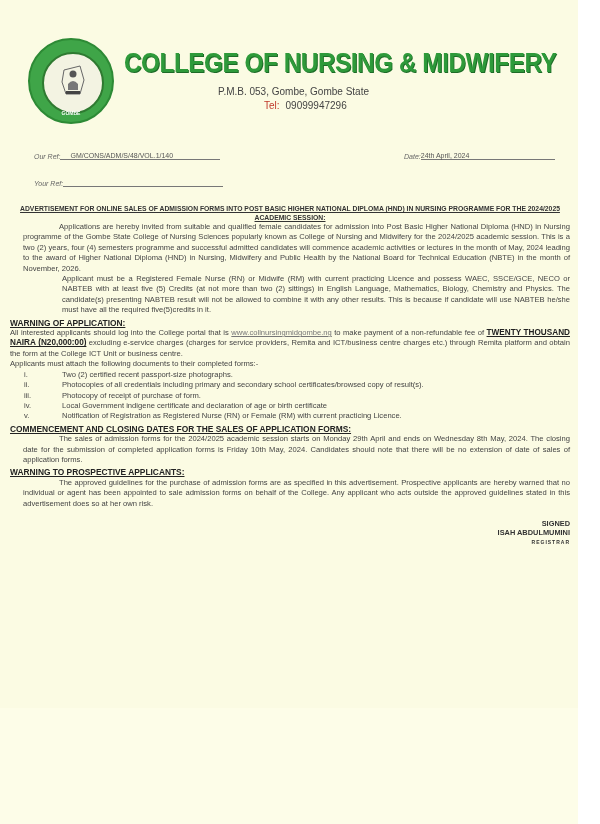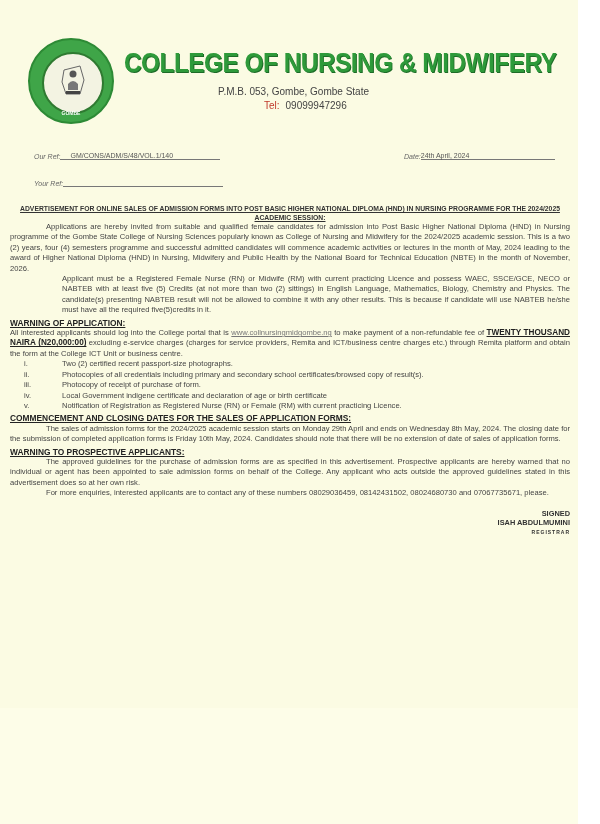--- a/index.html
+++ b/index.html
@@ -45,21 +45,21 @@
 
   .ref-row { position: absolute; font-size: 7px; color: #666; font-style: italic; }
   .ref-line { display: inline-block; border-bottom: 1px solid #777; vertical-align: bottom; font-style: normal; color: #555; }
 
   .doc { position: absolute; left: 10px; top: 204px; width: 560px; font-size: 7.6px; line-height: 10.4px; color: #444; }
   .title-adv {
     text-align: center; font-weight: bold; text-decoration: underline;
     font-size: 6.8px; line-height: 9px; color: #333;
   }
   .para { text-align: justify; margin: 0; }
-  .indent { text-indent: 36px; }
+  .indent { text-indent: 36px; margin-left: 13px; }
   .heading { font-weight: bold; text-decoration: underline; font-size: 8.4px; color: #222; margin-top: 2px; }
   .req { margin-left: 52px; text-align: justify; }
   .fee { font-weight: bold; text-decoration: underline; color: #222; font-size: 8.2px; }
   .link { text-decoration: underline; color: #777; }
   ol.docs { list-style: none; margin: 0; padding: 0; }
   ol.docs li { display: flex; }
   ol.docs .num { width: 52px; padding-left: 14px; box-sizing: border-box; flex: none; }
   ol.docs .txt { flex: 1; text-align: justify; }
   .sig { text-align: right; font-weight: bold; font-size: 7.4px; line-height: 9.5px; color: #333; margin-top: 10px; }
   .sig .role { font-size: 5px; letter-spacing: 1px; }
@@ -98,20 +98,21 @@
   </div>
 
   <div class="doc">
     <div class="title-adv">ADVERTISEMENT FOR ONLINE SALES OF ADMISSION FORMS INTO POST BASIC HIGHER NATIONAL DIPLOMA (HND) IN NURSING PROGRAMME FOR THE 2024/2025 ACADEMIC SESSION:</div>
     <p class="para indent">Applications are hereby invited from suitable and qualified female candidates for admission into Post Basic Higher National Diploma (HND) in Nursing programme of the Gombe State College of Nursing Sciences popularly known as College of Nursing and Midwifery for the 2024/2025 academic session. This is a two (2) years, four (4) semesters programme and successful admitted candidates will commence academic activities or lectures in the month of May, 2024 leading to the award of Higher National Diploma (HND) in Nursing, Midwifery and Public Health by the National Board for Technical Education (NBTE) in the month of November, 2026.</p>
 
     <p class="para req">Applicant must be a Registered Female Nurse (RN) or Midwife (RM) with current practicing Licence and possess WAEC, SSCE/GCE, NECO or NABTEB with at least five (5) Credits (at not more than two (2) sittings) in English Language, Mathematics, Biology, Chemistry and Physics. The candidate(s) presenting NABTEB result will not be allowed to combine it with any other results. This is because if candidate will use NABTEB he/she must have all the required five(5)credits in it.</p>
 
     <div class="heading">WARNING OF APPLICATION:</div>
     <p class="para"><span>All interested applicants should log into the College portal that is </span><span class="link">www.collnursingmidgombe.ng</span><span> to make payment of a non-refundable fee of </span><span class="fee">TWENTY THOUSAND NAIRA (N20,000:00)</span><span> excluding e-service charges (charges for service providers, Remita and ICT/business centre charges etc.) through Remita platform and obtain the form at the College ICT Unit or business centre.</span></p>
+    <p class="para">Applicants must attach the following documents to their completed forms:-</p>
     <ol class="docs">
       <li>
           <span class="num">i.</span>
           <span class="txt">Two (2) certified recent passport-size photographs.</span>
         </li>
       <li>
           <span class="num">ii.</span>
           <span class="txt">Photocopies of all credentials including primary and secondary school certificates/browsed copy of result(s).</span>
         </li>
       <li>
@@ -126,21 +127,20 @@
           <span class="num">v.</span>
           <span class="txt">Notification of Registration as Registered Nurse (RN) or Female (RM) with current practicing Licence.</span>
         </li>
     </ol>
 
     <div class="heading">COMMENCEMENT AND CLOSING DATES FOR THE SALES OF APPLICATION FORMS:</div>
     <p class="para indent">The sales of admission forms for the 2024/2025 academic session starts on Monday 29th April and ends on Wednesday 8th May, 2024. The closing date for the submission of completed application forms is Friday 10th May, 2024. Candidates should note that there will be no extension of date of sales of application forms.</p>
 
     <div class="heading">WARNING TO PROSPECTIVE APPLICANTS:</div>
     <p class="para indent">The approved guidelines for the purchase of admission forms are as specified in this advertisement. Prospective applicants are hereby warned that no individual or agent has been appointed to sale admission forms on behalf of the College. Any applicant who acts outside the approved guidelines stated in this advertisement does so at her own risk.</p>
-    <p class="para indent">For more enquiries, interested applicants are to contact any of these numbers 08029036459, 08142431502, 08024680730 and 07067735671, please.</p>
 
     <div class="sig">
       <div>SIGNED</div>
       <div>ISAH ABDULMUMINI</div>
       <div class="role">REGISTRAR</div>
     </div>
   </div>
 </div>
 <div class="edge"></div>
 

